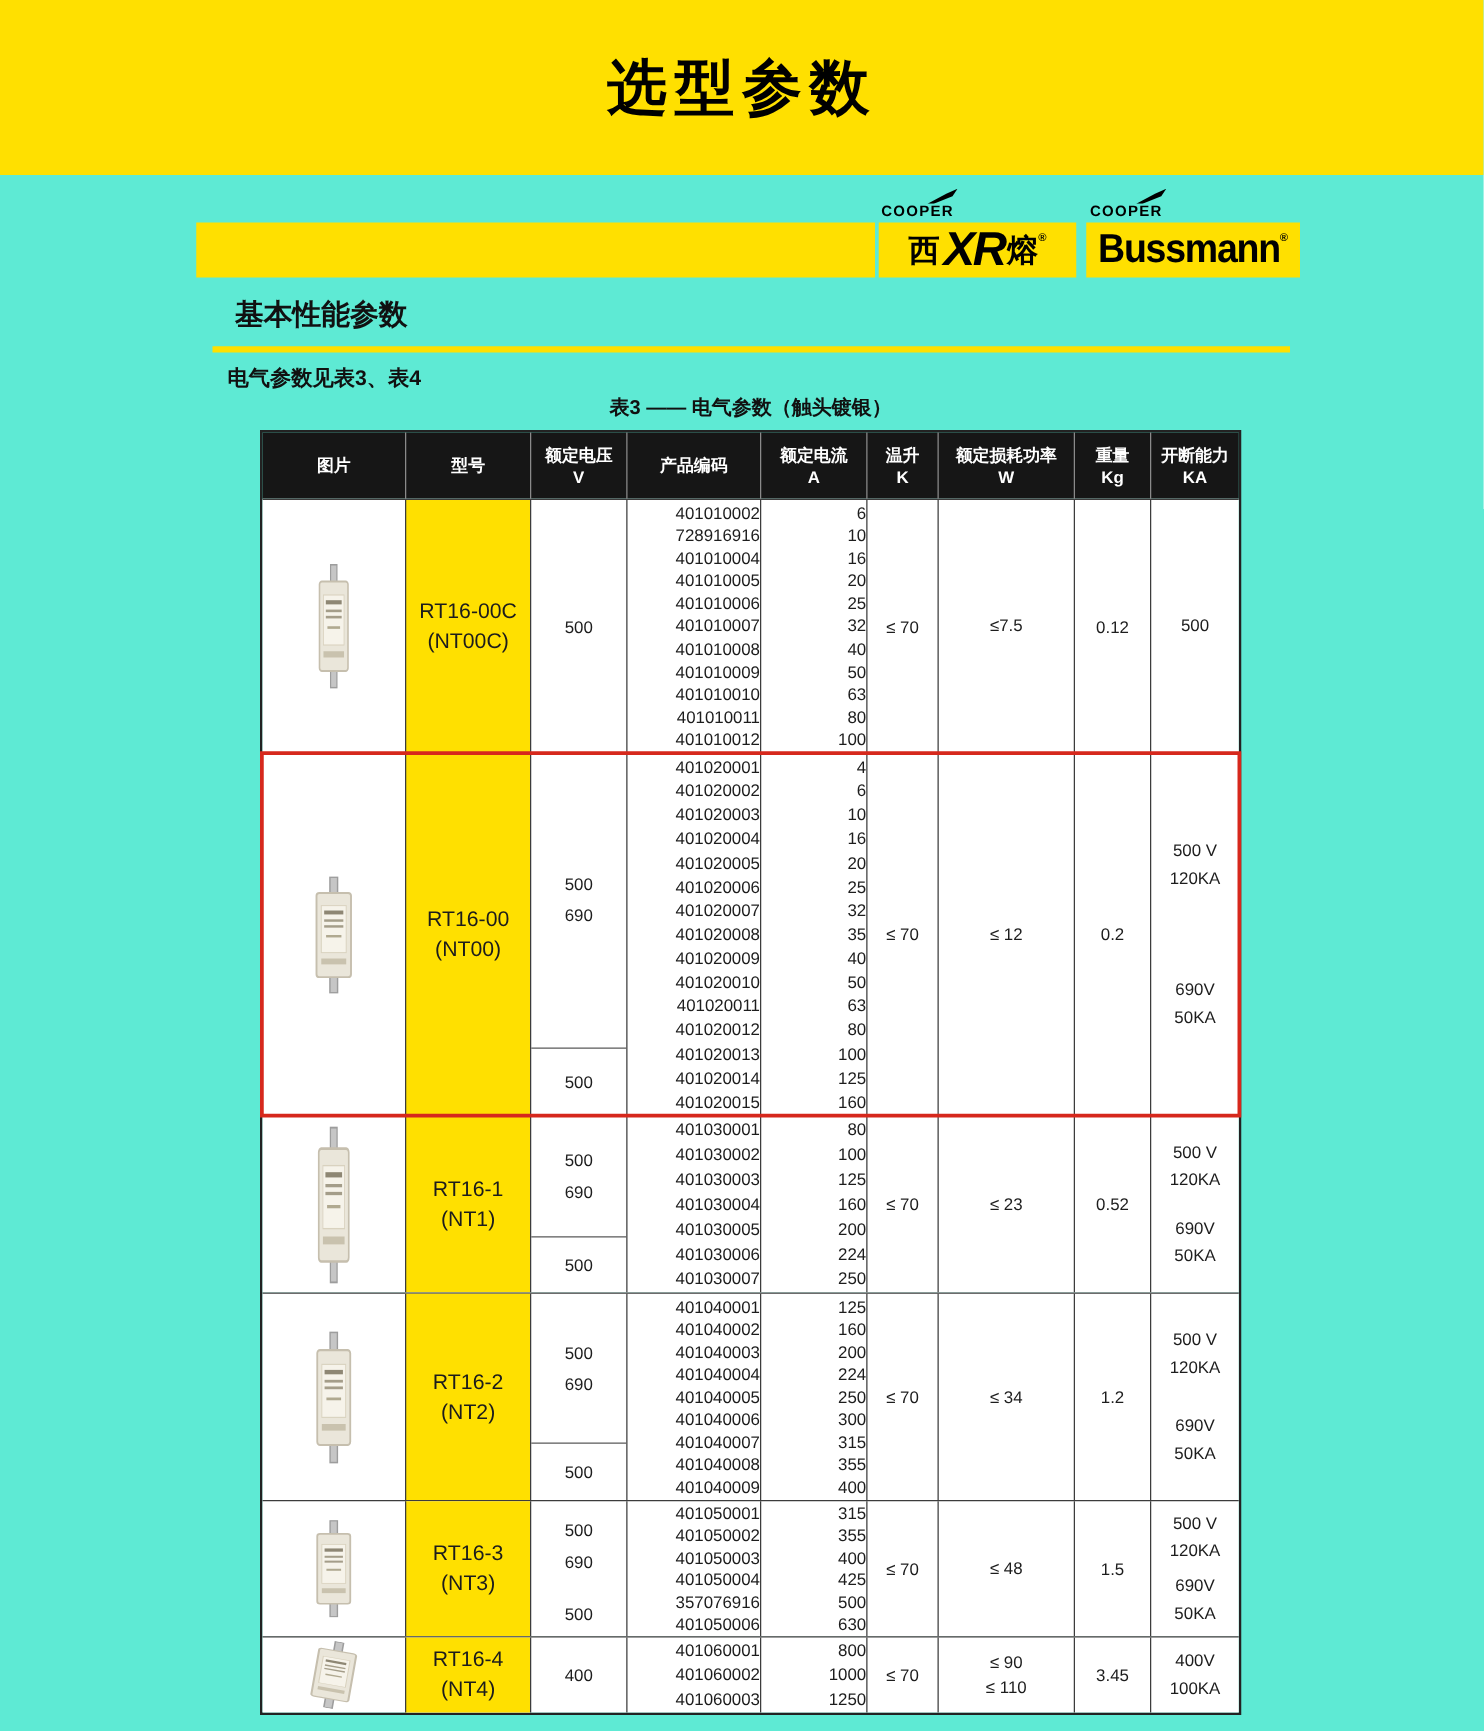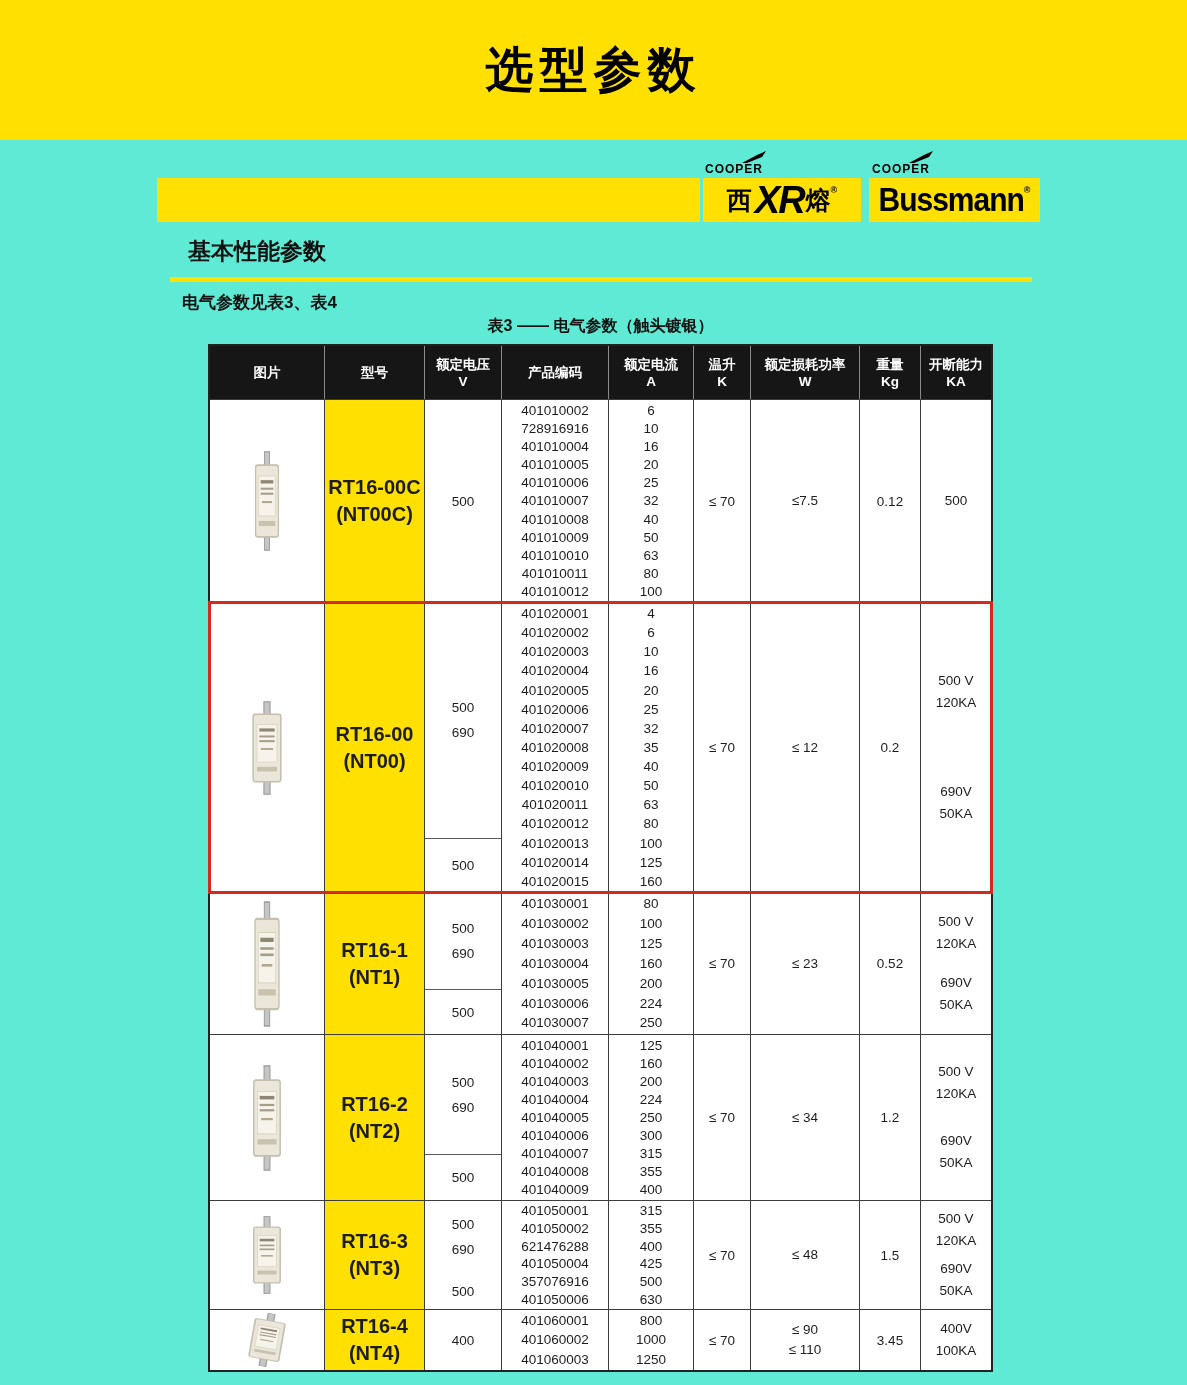--- a/index.html
+++ b/index.html
@@ -39,22 +39,22 @@
          grid-template-columns:114px 100px 77px 107px 85px 57px 109px 61px auto;}
   .hcell{display:flex;flex-direction:column;align-items:center;justify-content:center;
          color:#fff;font-weight:bold;font-size:13.5px;line-height:17px;border-left:1px solid #8a8a8a;box-sizing:border-box;}
   .hcell:first-child{border-left:none;}
 
   .block{display:grid;grid-template-columns:114px 100px 77px 107px 85px 57px 109px 61px auto;
          border-top:1px solid var(--line);position:relative;background:#fff;}
   .cell{border-left:1px solid var(--line);box-sizing:border-box;display:flex;
         align-items:center;justify-content:center;font-size:13.5px;color:#1d1d1d;}
   .cell:first-child{border-left:none;}
-  .model-cell{background:var(--yellow);flex-direction:column;gap:4px;font-weight:bold;font-size:20px;color:#1c1c1c;}
-  .codes,.currents{flex-direction:column;justify-content:space-around;align-items:center;padding:1px 0;}
+  .model-cell{background:var(--yellow);flex-direction:column;gap:4px;font-weight:normal;font-size:17px;color:#1c1c1c;}
+  .codes,.currents{flex-direction:column;justify-content:space-around;align-items:flex-end;padding:1px 0;}
   .vcol{flex-direction:column;align-items:stretch;padding:0;}
   .vgroup{display:flex;flex-direction:column;align-items:center;justify-content:center;line-height:25px;}
   .vgroup.divider{border-top:1px solid #5a5a5a;}
   .breaking{flex-direction:column;justify-content:space-evenly;align-items:center;}
   .bgroup{text-align:center;line-height:22px;}
   .loss{flex-direction:column;line-height:20px;}
   .photo-cell svg{display:block;}
   .block.highlight::after{content:"";position:absolute;left:-2px;top:-2px;right:-2px;bottom:-2px;
         border:3px solid var(--red);pointer-events:none;z-index:4;}
 </style>
@@ -441,21 +441,21 @@
               <div>500</div>
               <div>690</div>
             </div>
             <div class="vgroup" style="flex-grow: 2;">
               <div>500</div>
             </div>
           </div>
           <div class="cell codes">
             <div>401050001</div>
             <div>401050002</div>
-            <div>621476288</div>
+            <div>401050003</div>
             <div>401050004</div>
             <div>357076916</div>
             <div>401050006</div>
           </div>
           <div class="cell currents">
             <div>315</div>
             <div>355</div>
             <div>400</div>
             <div>425</div>
             <div>500</div>

